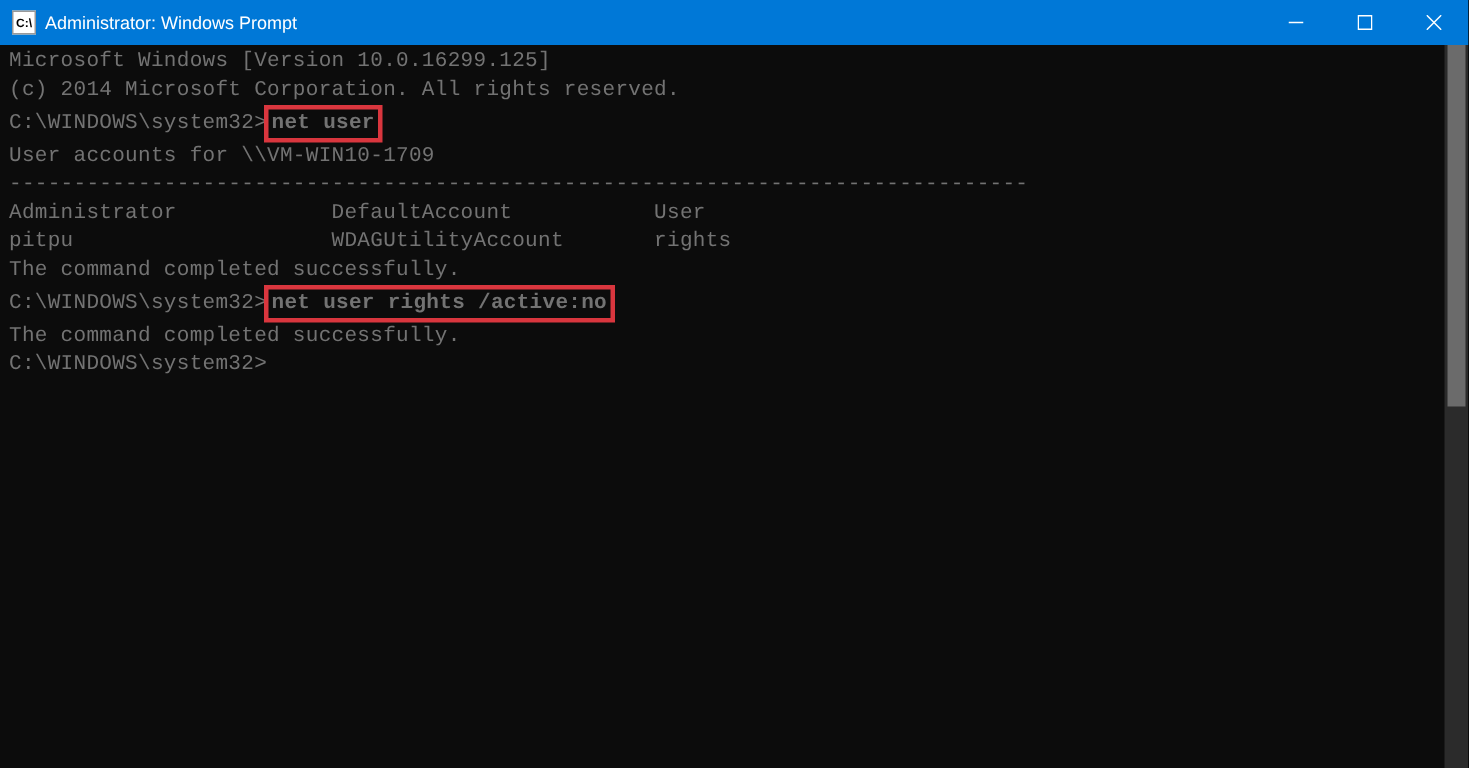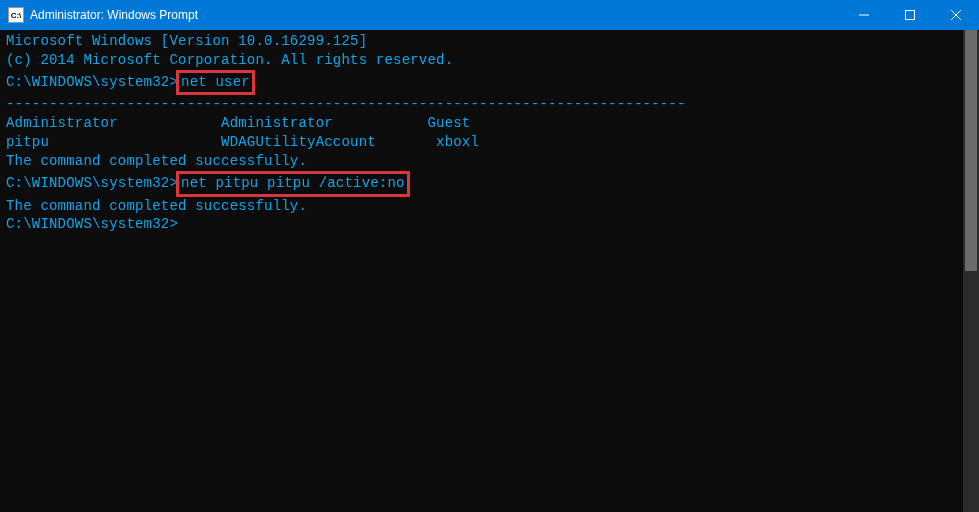--- a/index.html
+++ b/index.html
@@ -41,35 +41,36 @@
     height: 30px;
     display: flex;
     align-items: center;
     justify-content: center;
     color: #fff;
     font-family: 'Segoe UI', sans-serif;
   }
   .winbtn svg { width: 10px; height: 10px; }
   .terminal {
     background: #0c0c0c;
-    color: #0ea5e9;
+    color: #737373;
     padding: 2px 6px;
     height: calc(100% - 30px);
     line-height: 1.35;
     letter-spacing: 0.2px;
     position: relative;
     overflow-y: auto;
   }
   .line { white-space: pre; }
   .hl {
     border: 3px solid #d9363e;
     padding: 0 2px;
     margin-left: -2px;
     display: inline-block;
     line-height: 1.4;
+    font-weight: bold;
   }
   .scrollbar {
     position: absolute;
     right: 0;
     top: 0;
     width: 16px;
     height: 100%;
     background: #2b2b2b;
   }
   .scrollbar-thumb {
@@ -105,28 +106,29 @@
       </svg>
   </div>
 </div>
 
 <div class="terminal">
   <div class="line">Microsoft Windows [Version 10.0.16299.125]</div>
   <div class="line">(c) 2014 Microsoft Corporation. All rights reserved.</div>
   <div class="line"></div>
   <div class="line"><span>C:\WINDOWS\system32&gt;</span><span class="hl">net user</span></div>
   <div class="line"></div>
+  <div class="line">User accounts for \\VM-WIN10-1709</div>
   <div class="line"></div>
   <div class="line">-------------------------------------------------------------------------------</div>
-  <div class="line">Administrator            Administrator           Guest</div>
-  <div class="line">pitpu                    WDAGUtilityAccount       xboxl</div>
+  <div class="line">Administrator            DefaultAccount           User</div>
+  <div class="line">pitpu                    WDAGUtilityAccount       rights</div>
   <div class="line">The command completed successfully.</div>
   <div class="line"></div>
   <div class="line"></div>
-  <div class="line"><span>C:\WINDOWS\system32&gt;</span><span class="hl">net pitpu pitpu /active:no</span></div>
+  <div class="line"><span>C:\WINDOWS\system32&gt;</span><span class="hl">net user rights /active:no</span></div>
   <div class="line">The command completed successfully.</div>
   <div class="line"></div>
   <div class="line"></div>
   <div class="line">C:\WINDOWS\system32&gt;</div>
 
   <div class="scrollbar">
     <div class="scrollbar-thumb"></div>
   </div>
 </div>
 

